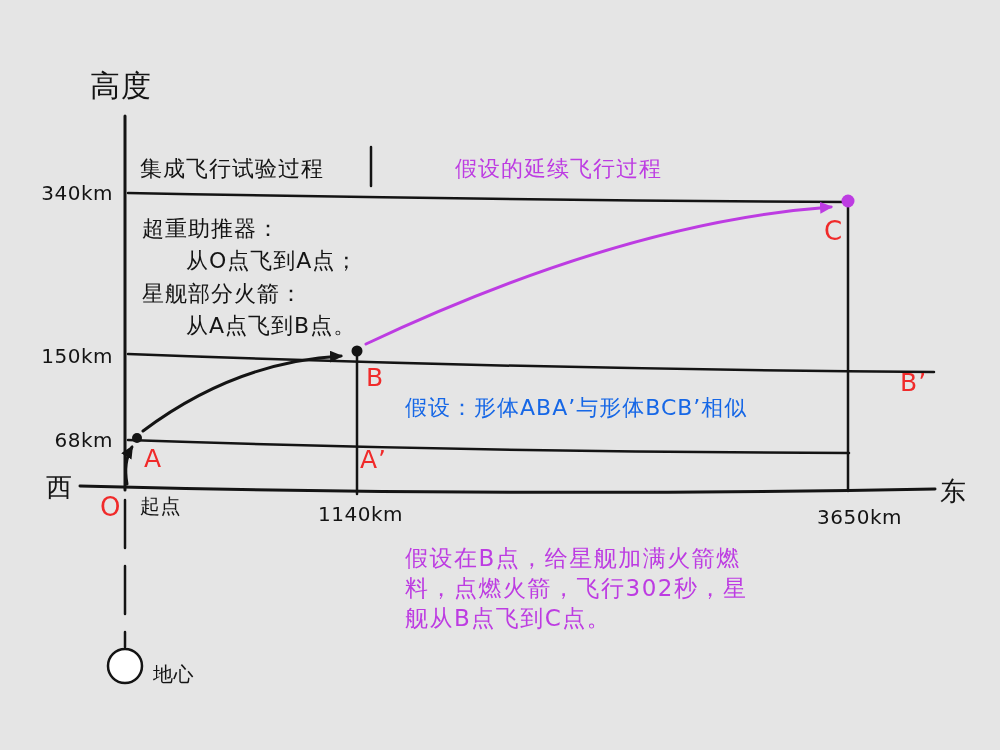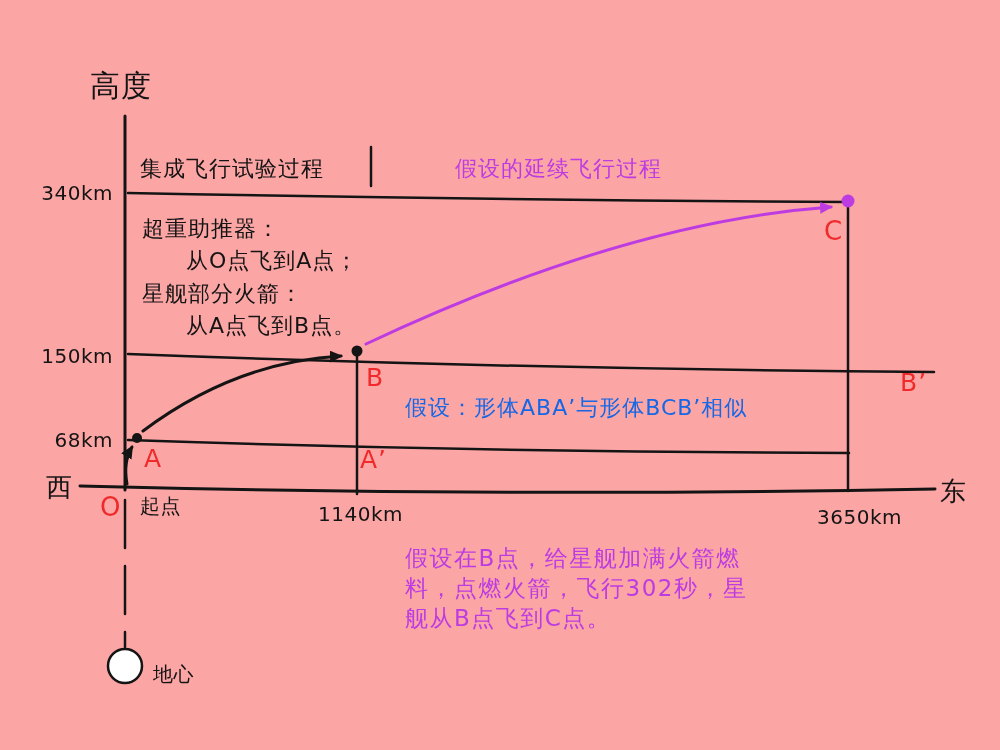--- a/index.html
+++ b/index.html
@@ -1,16 +1,16 @@
 <!DOCTYPE html>
 <html><head>
 <meta charset="utf-8">
 <style>
   html,body{margin:0;padding:0;background:#ffffff;}
-  .canvas{position:relative;width:1000px;height:750px;background:#fca5a5;overflow:hidden;}
+  .canvas{position:relative;width:1000px;height:750px;background:#e5e5e5;overflow:hidden;}
   svg{display:block;}
   svg text{font-family:"DejaVu Sans","Liberation Sans",sans-serif;letter-spacing:1px;}
   .t30{font-size:30px;}
   .t26{font-size:26px;}
   .t25{font-size:25px;}
   .t23{font-size:23px;letter-spacing:1.5px;}
   .t22{font-size:22px;}
   .t20{font-size:20px;letter-spacing:0.5px;}
   .anchor-end{text-anchor:end;}
   .stroke-main{fill:none;stroke-width:3;stroke-linecap:round;}

